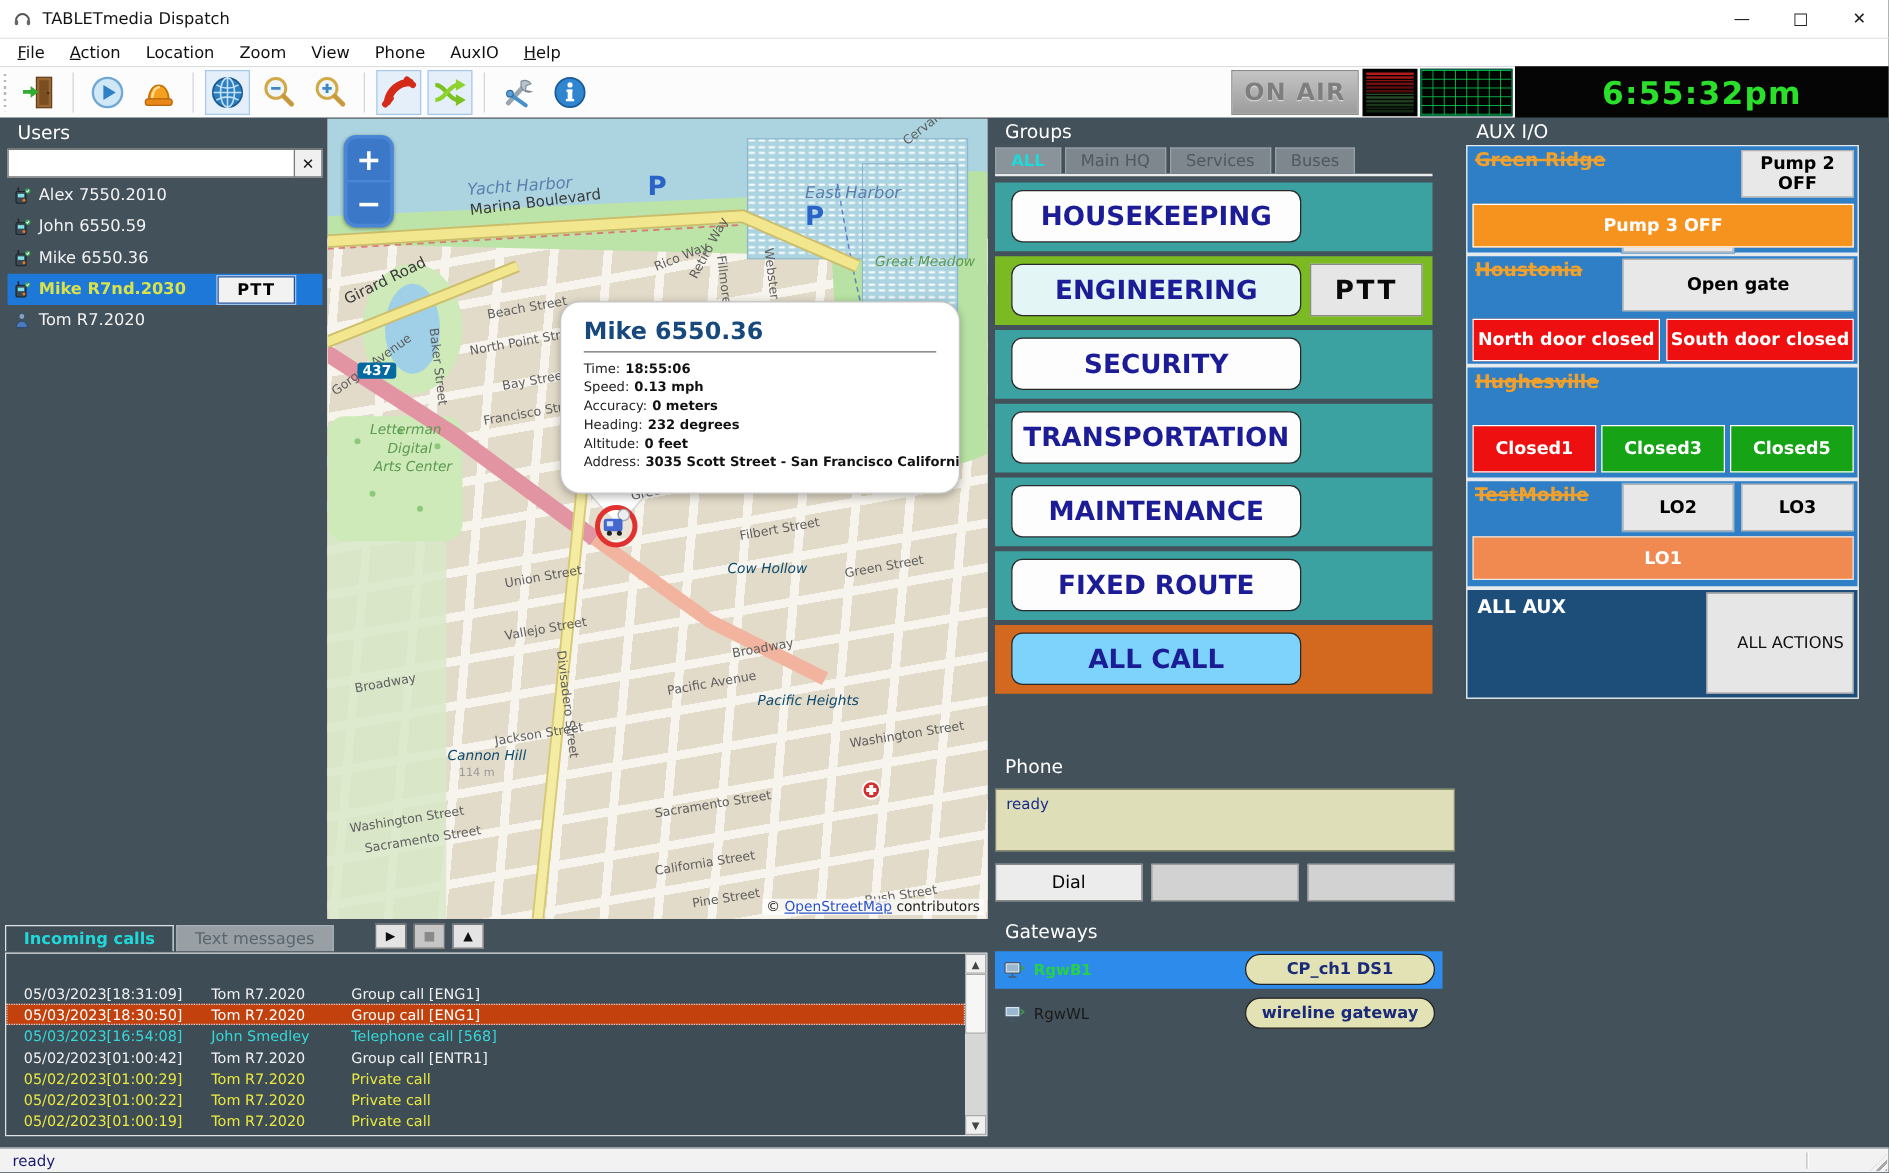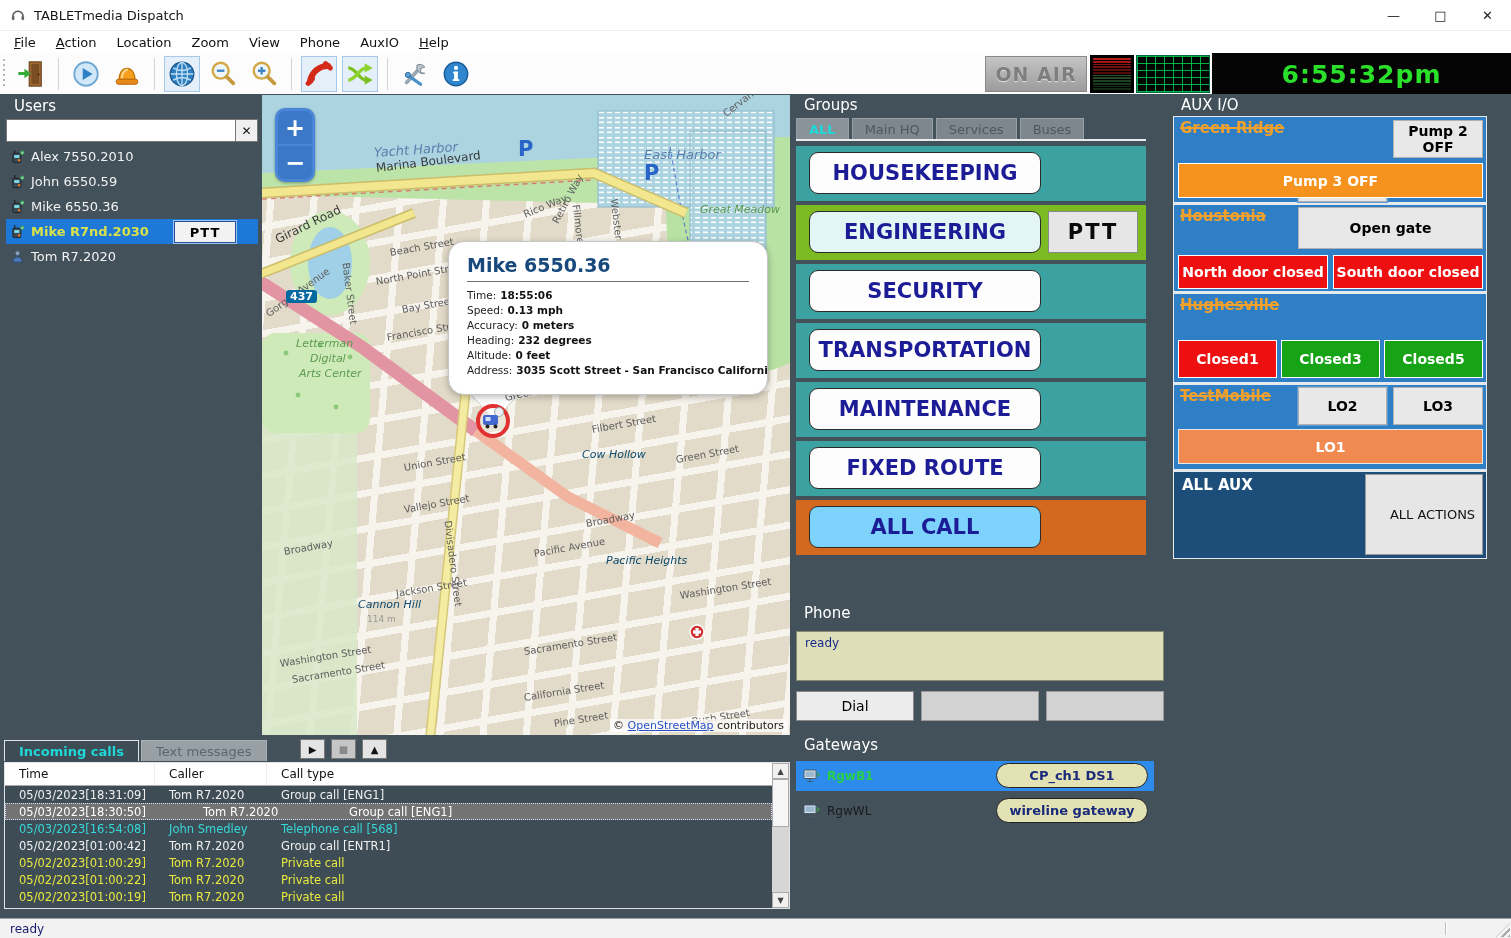--- a/index.html
+++ b/index.html
@@ -163,21 +163,21 @@
   .calls-table{position:absolute;top:24px;left:0;right:0;bottom:0;background:#3e4c55;border:1px solid #dfe3e6;box-sizing:border-box;}
   .ct-header{display:grid;grid-template-columns:150px 112px 1fr;background:#fff;color:#111;
     font-size:12px;height:23px;border-bottom:1px solid #aaa;box-sizing:border-box;}
   .ct-header div{padding:4px 0 0 14px;border-right:1px solid #ececec;}
   .ct-body{position:absolute;top:23px;left:0;right:17px;bottom:0;}
   .ct-row{display:grid;grid-template-columns:150px 112px 1fr;height:17px;font-size:11.5px;align-items:center;}
   .ct-row div{padding-left:14px;white-space:nowrap;}
   .ct-row.c-white{color:#f0f0f0;}
   .ct-row.c-cyan{color:#35d8d8;}
   .ct-row.c-yellow{color:#e8e840;}
-  .ct-row.selected{background:#737373;color:#fff;outline:1px dotted #cfe0ff;outline-offset:-1px;gap:34px;}
+  .ct-row.selected{background:#c2410c;color:#fff;outline:1px dotted #cfe0ff;outline-offset:-1px;}
   .ct-scroll{position:absolute;right:0;top:0;bottom:0;width:17px;background:#d6d6d6;}
   .sc-arrow{position:absolute;left:0;width:17px;height:16px;background:#f0f0f0;border:1px solid #aaa;
     box-sizing:border-box;display:flex;align-items:center;justify-content:center;font-size:8px;color:#444;}
   .sc-up{top:0;} .sc-down{bottom:0;}
   .sc-thumb{position:absolute;left:0;top:16px;width:17px;height:48px;background:#f6f6f6;border:1px solid #aaa;box-sizing:border-box;}
   
   .statusbar{position:absolute;left:0;right:0;bottom:0;height:20px;background:#f2f2f2;
     border-top:1px solid #98a0a6;font-size:12px;color:#1a1a6e;display:flex;align-items:center;padding-left:10px;box-sizing:border-box;}
   .status-divider{position:absolute;right:64px;top:3px;bottom:3px;width:0;border-left:1px solid #c0c0c0;border-right:1px solid #fff;}
   .status-grip{position:absolute;right:1px;bottom:1px;width:14px;height:14px;
@@ -614,25 +614,20 @@
     <div class="calls-tabs" id="calls-tabs">
         <div class="ctab active">Incoming calls</div>
         <div class="ctab inactive">Text messages</div>
       </div>
     <div class="calls-controls" id="calls-controls">
         <div class="cc-btn">▶</div>
         <div class="cc-btn disabled">■</div>
         <div class="cc-btn">▲</div>
       </div>
     <div class="calls-table">
-      <div class="ct-header">
-        <div>Time</div>
-        <div>Caller</div>
-        <div>Call type</div>
-      </div>
       <div class="ct-body" id="calls-body">
           <div class="ct-row c-white">
             <div>05/03/2023[18:31:09]</div>
             <div>Tom R7.2020</div>
             <div>Group call [ENG1]</div>
           </div>
           <div class="ct-row c-white selected">
             <div>05/03/2023[18:30:50]</div>
             <div>Tom R7.2020</div>
             <div>Group call [ENG1]</div>

